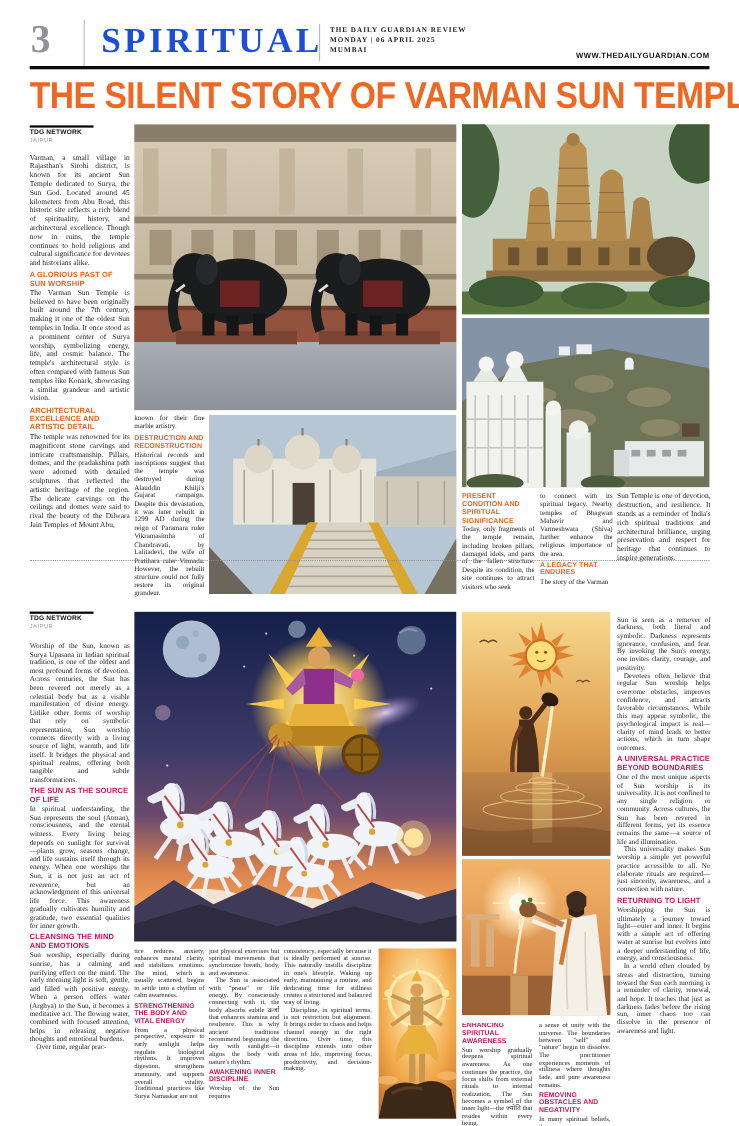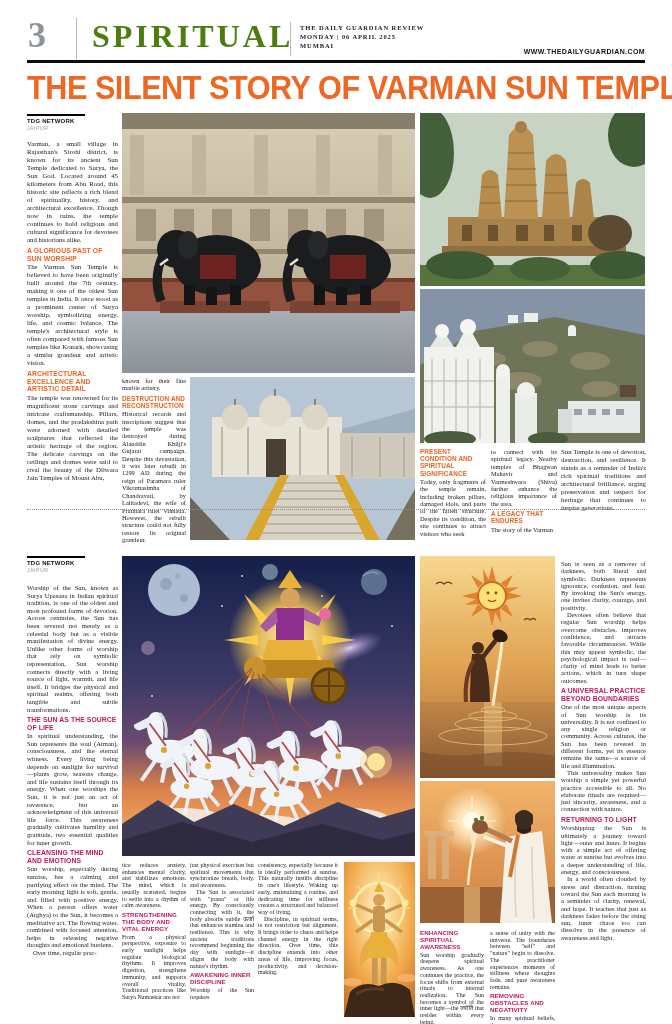--- a/index.html
+++ b/index.html
@@ -1,21 +1,21 @@
 <!DOCTYPE html>
 <html><head>
 <meta charset="utf-8">
 <style>
   html,body{margin:0;padding:0;background:#e9e9e9;}
   #page{position:relative;width:672px;height:1024px;background:#ffffff;overflow:hidden;
         font-family:"Liberation Serif",serif;color:#1c1c1c;}
   .abs{position:absolute;}
   
   .pageno{font:bold 36px "Liberation Serif",serif;color:#8d9399;}
-  .section-title{font:bold 32px "Liberation Serif",serif;letter-spacing:3px;color:#4d7c0f;}
+  .section-title{font:bold 32px "Liberation Serif",serif;letter-spacing:3px;color:#1d4ed8;}
   .vrule{width:1px;background:#b9b9b9;}
   .dateline div{font:bold 6.5px "Liberation Serif",serif;letter-spacing:.9px;line-height:9px;color:#222;}
   .website{font:bold 7px "Liberation Sans",sans-serif;letter-spacing:.4px;color:#111;text-align:right;width:618px;}
   .black-bar{height:3px;background:#0d0d0d;width:618px;}
   .main-headline{width:618px;font:bold 34px/38px "Liberation Sans",sans-serif;letter-spacing:-.5px;
                  transform:scaleX(.9);transform-origin:left;white-space:nowrap;}
   .sub-headline{font:normal 26px/30px "Liberation Serif",serif;}
   .dotted-rule{width:618px;border-top:1px dotted #8f8f8f;}
   
   .byline{width:58px;border-top:2.5px solid #000;padding-top:2px;}

